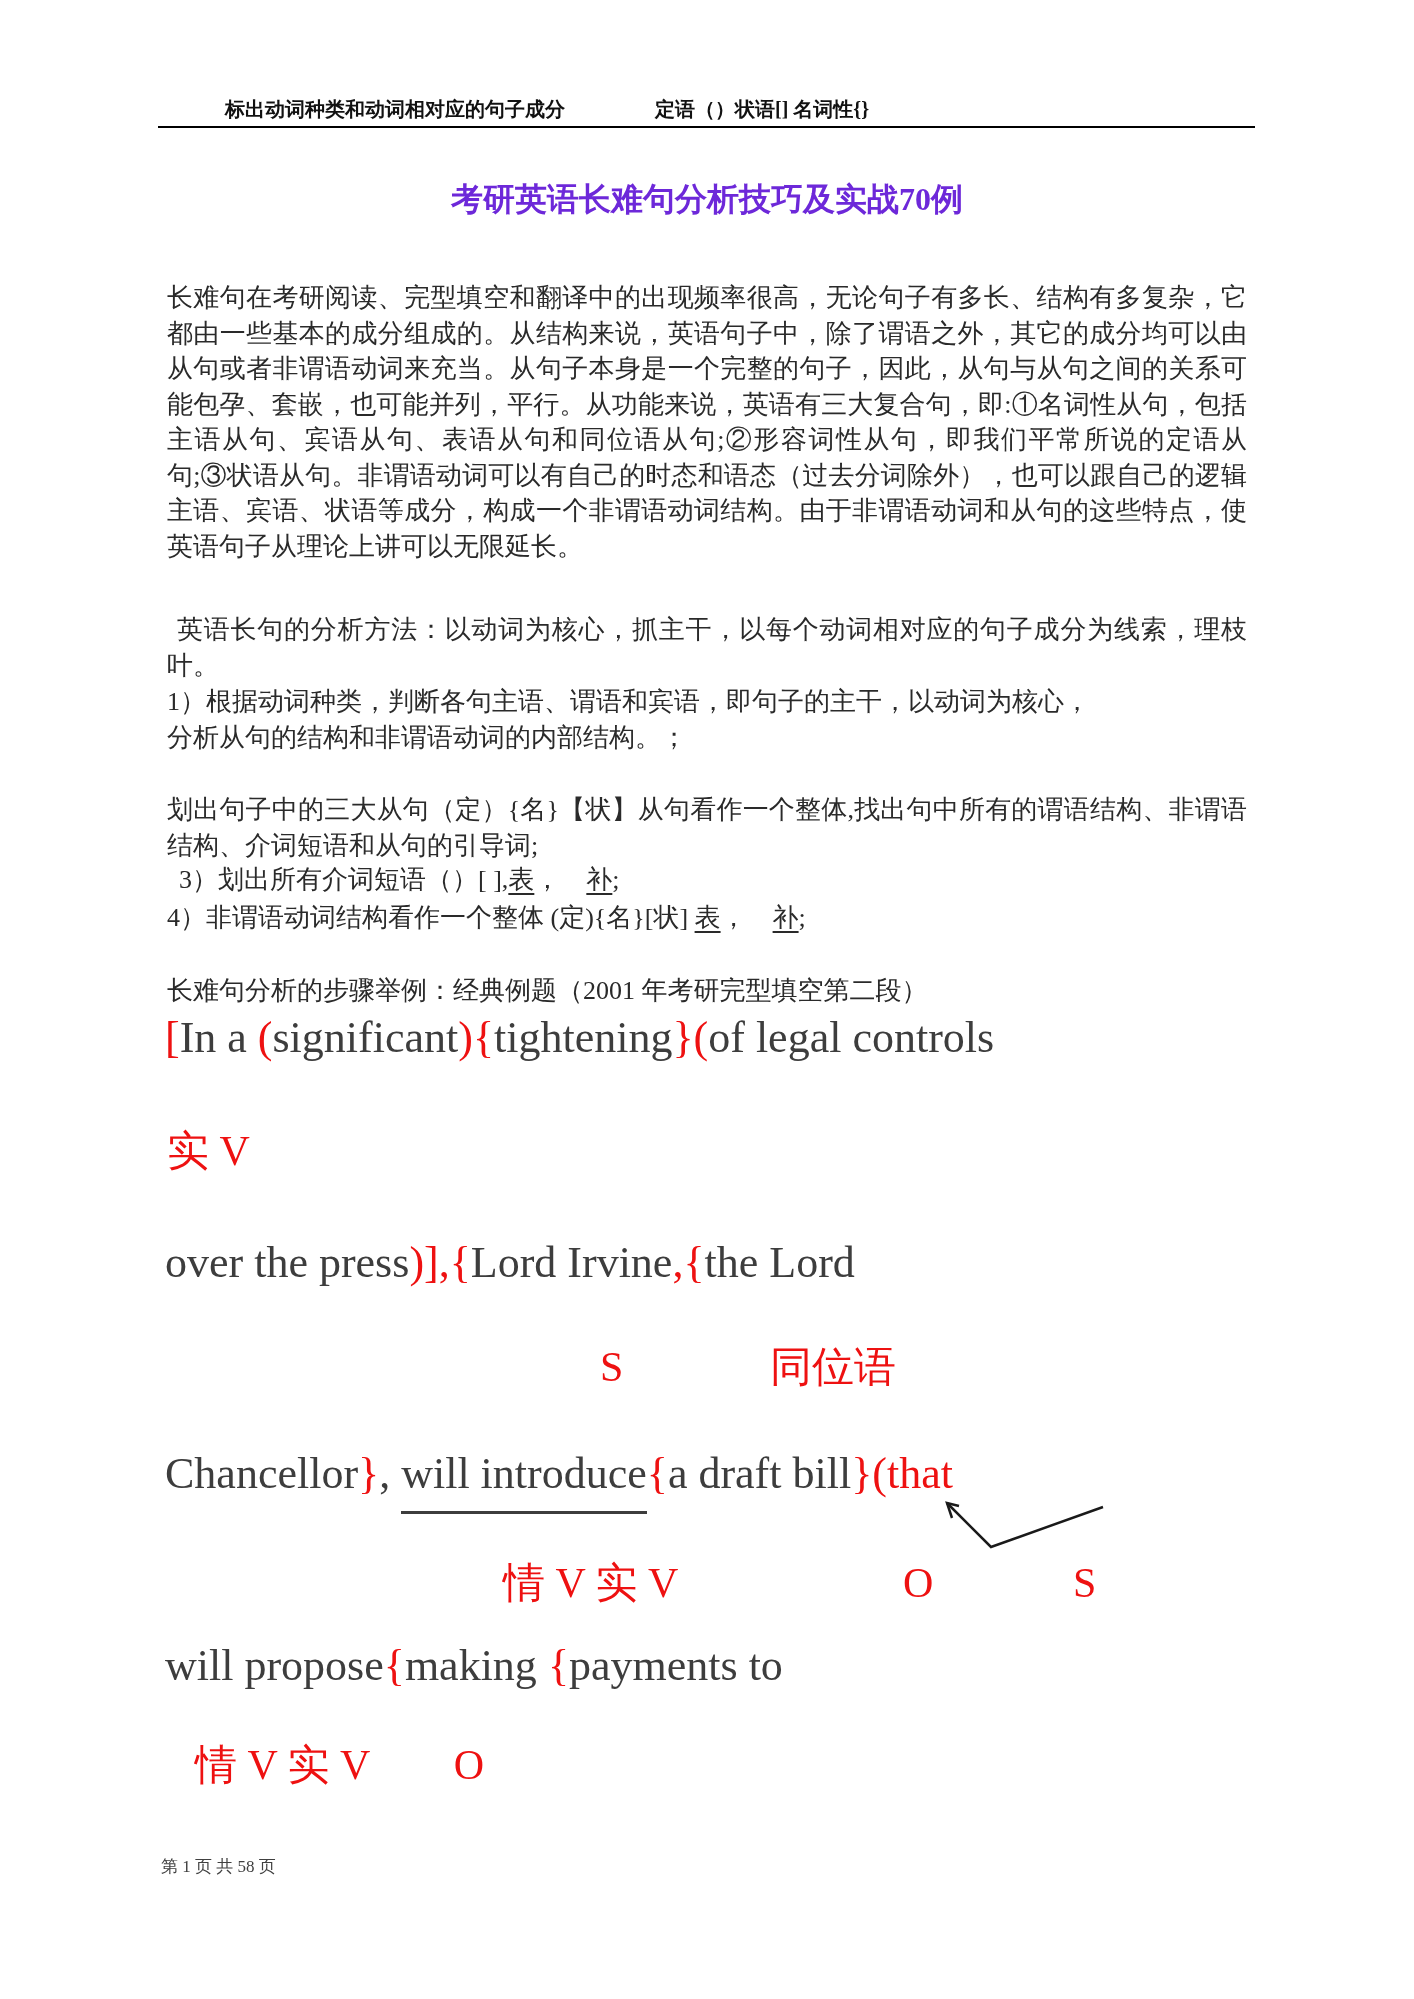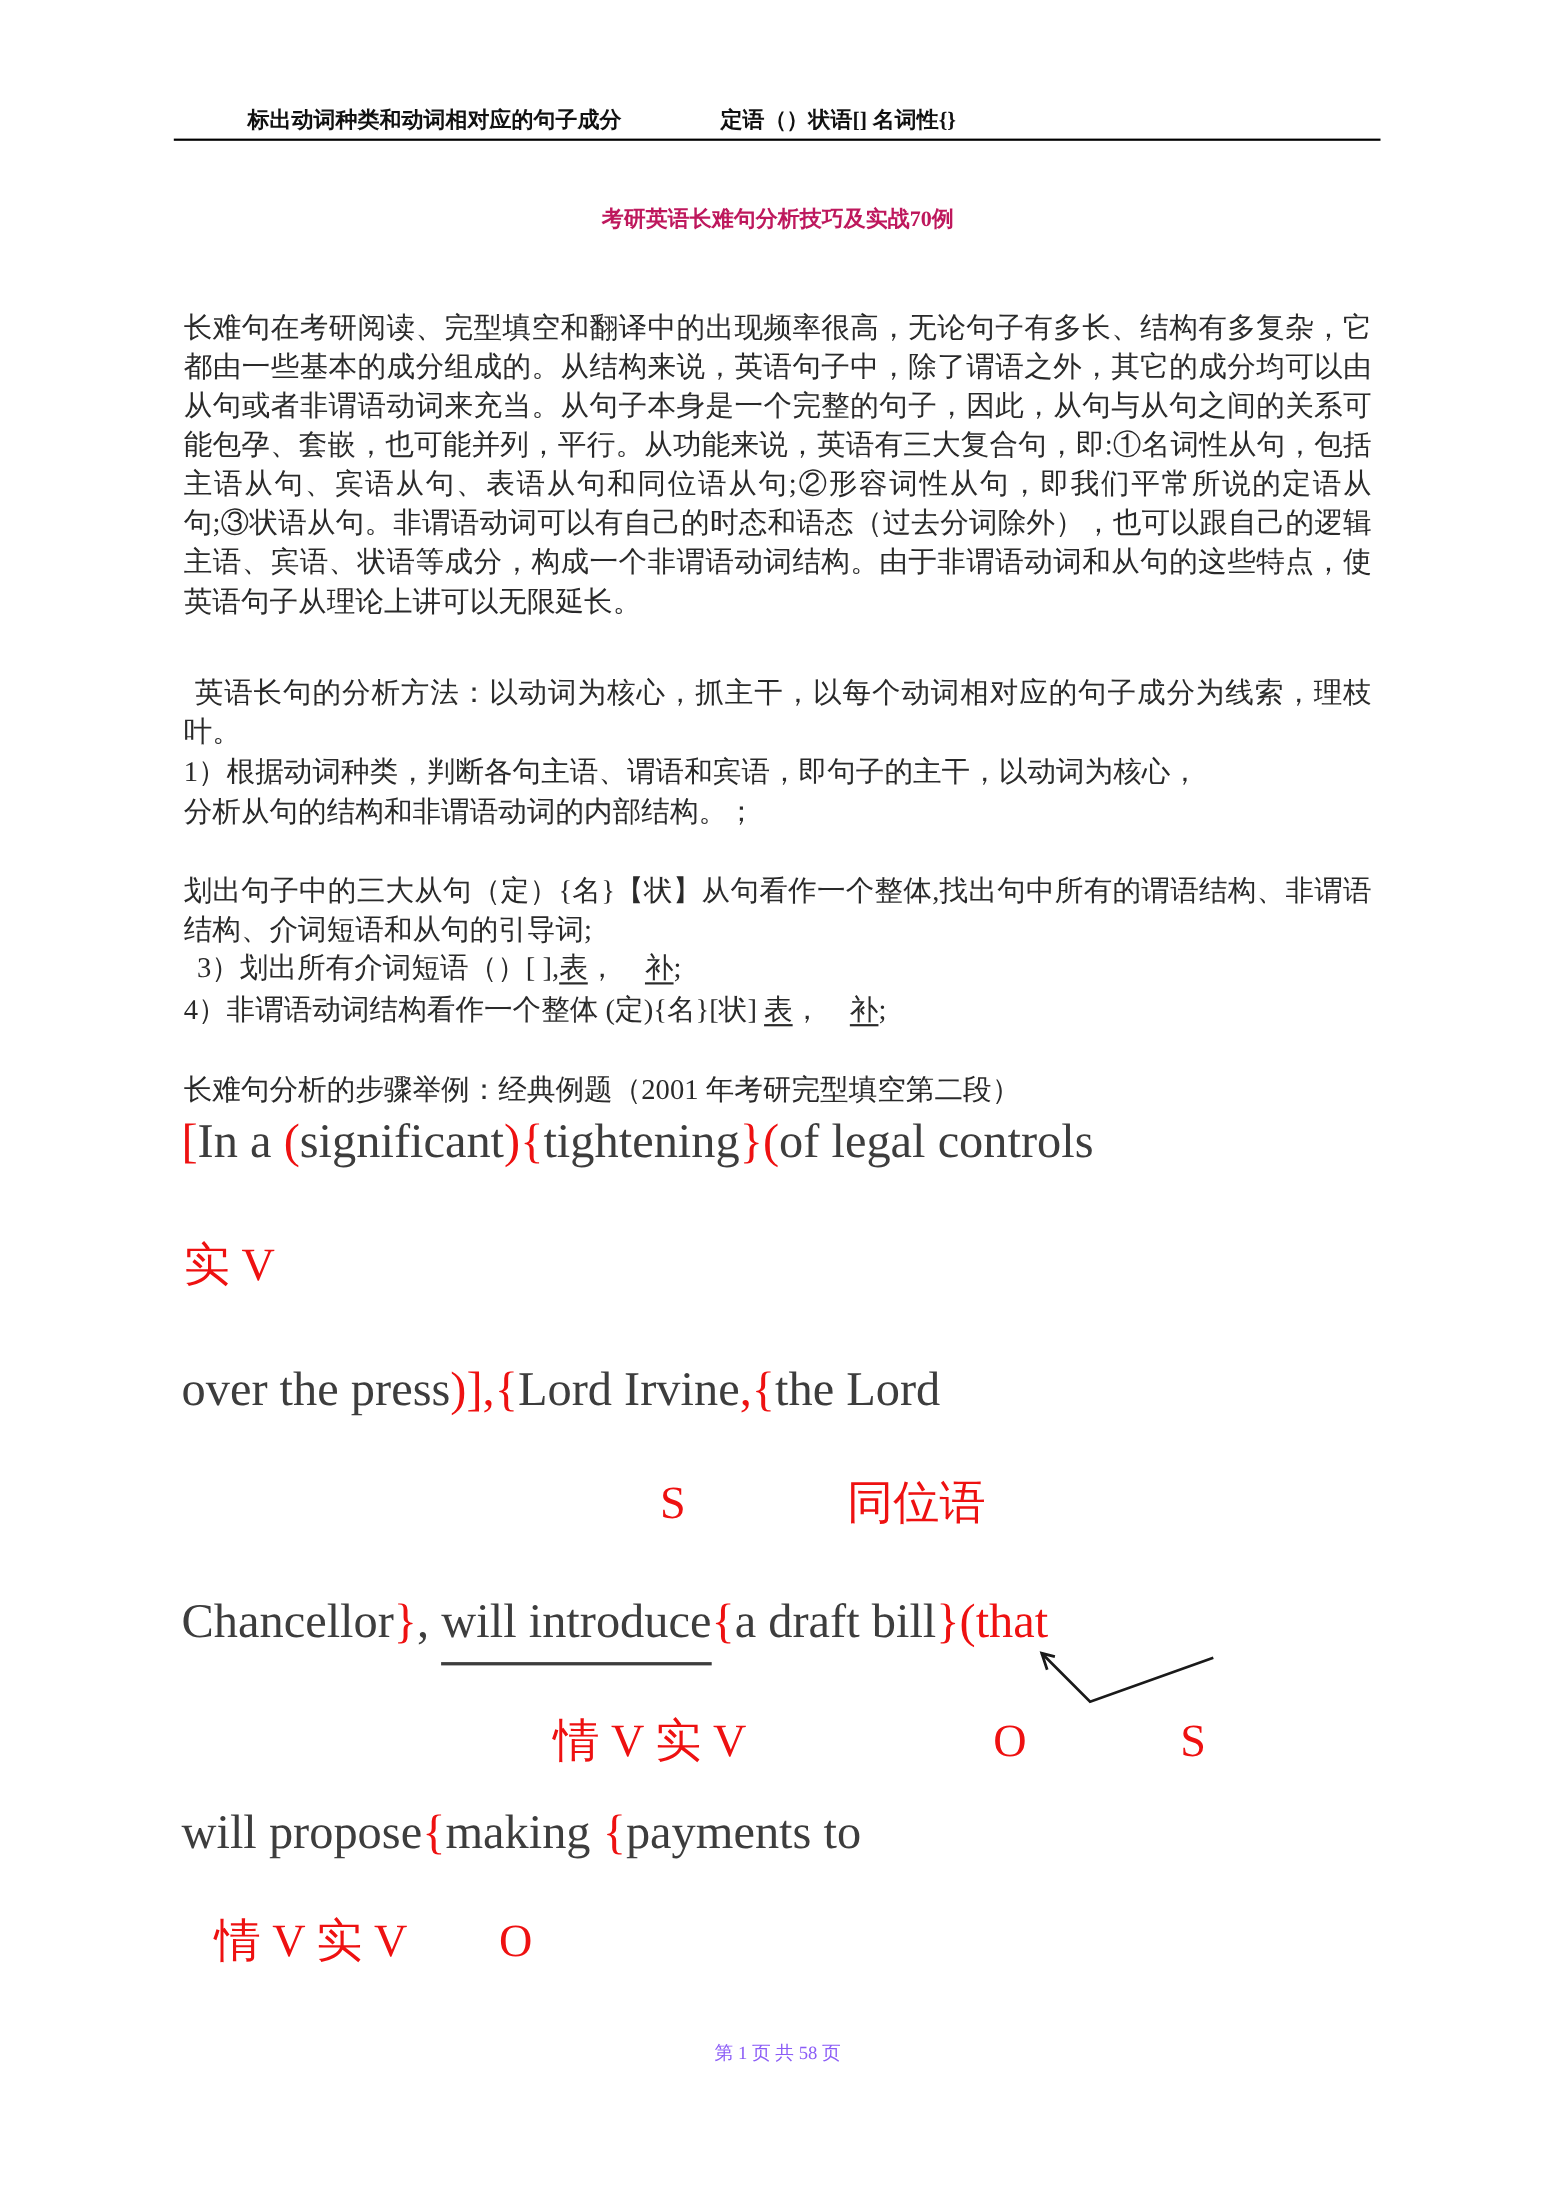--- a/index.html
+++ b/index.html
@@ -8,28 +8,28 @@
     width:1406px; height:1999px;
     background:#ffffff;
     font-family:"Liberation Serif","DejaVu Serif",serif;
     color:#2a2a2a;
     overflow:hidden;
   }
   .abs { position:absolute; }
   .cn  { font-size:26px; line-height:35.5px; }
   .just{ text-align:justify; }
   .hdr { font-size:20px; line-height:26px; font-weight:bold; color:#111; }
-  .title { font-size:20px; line-height:38px; font-weight:bold; color:#be185d; text-align:center; }
+  .title { font-size:32px; line-height:38px; font-weight:bold; color:#6d28d9; text-align:center; }
   .rule { border-top:2px solid #000; height:0; }
   .big { font-size:44px; line-height:52px; color:#3d3d3d; white-space:nowrap; }
   .redlab { font-size:42px; line-height:50px; color:#ee1111; white-space:nowrap; }
   .red { color:#ee1111; }
   .u   { text-decoration:underline; text-underline-offset:5px; }
   .u2  { border-bottom:3px solid #3d3d3d; padding-bottom:13px; }
-  .footer { font-size:17px; line-height:22px; color:#8b5cf6; text-align:center; }
+  .footer { font-size:17px; line-height:22px; color:#404040; }
   .indent { text-indent:10px; }
 </style>
 </head>
 <body>
 
 <div class="page">
 
   <div class="abs hdr" style="left:225px; top:96px;">标出动词种类和动词相对应的句子成分</div>
   <div class="abs hdr" style="left:655px; top:96px;">定语（）状语[] 名词性{}</div>
   <div class="abs rule" style="left:158px; top:126px; width:1097px;"></div>

